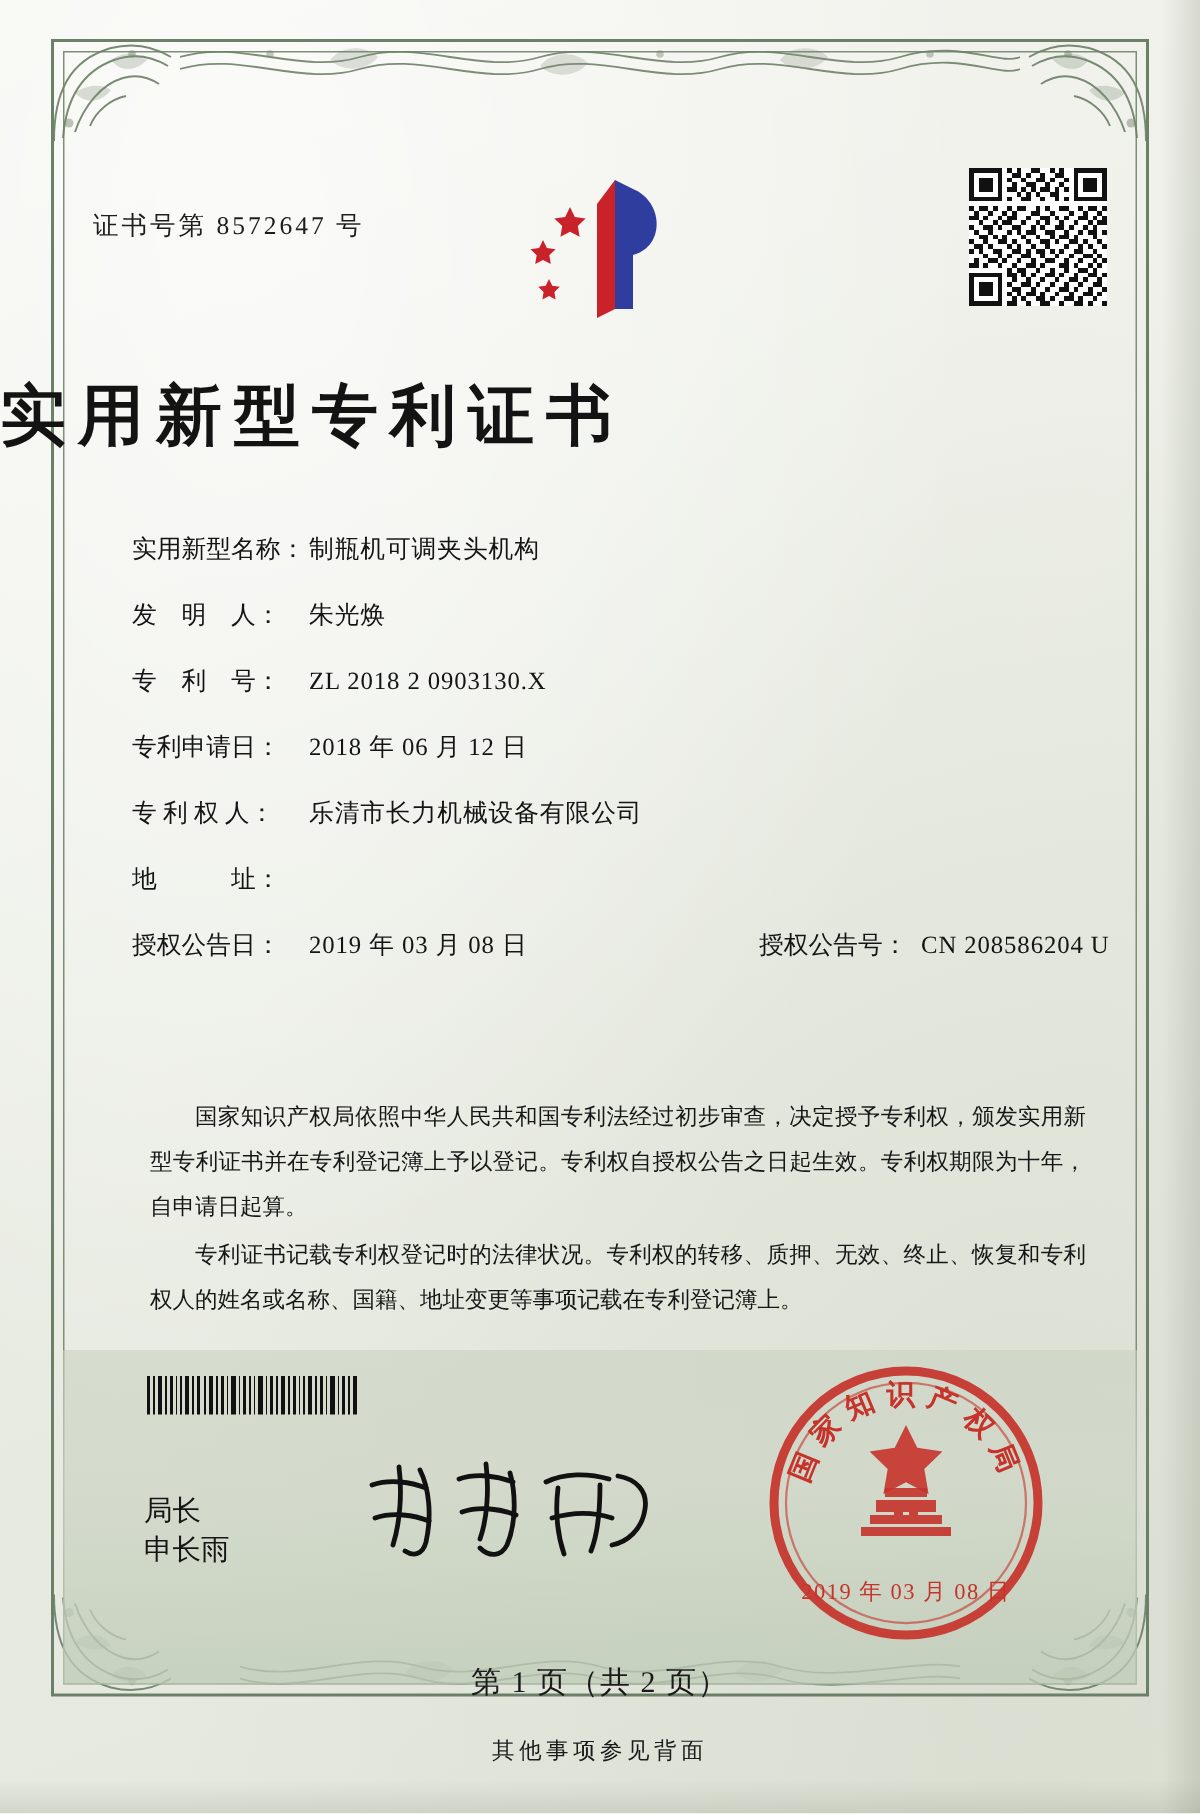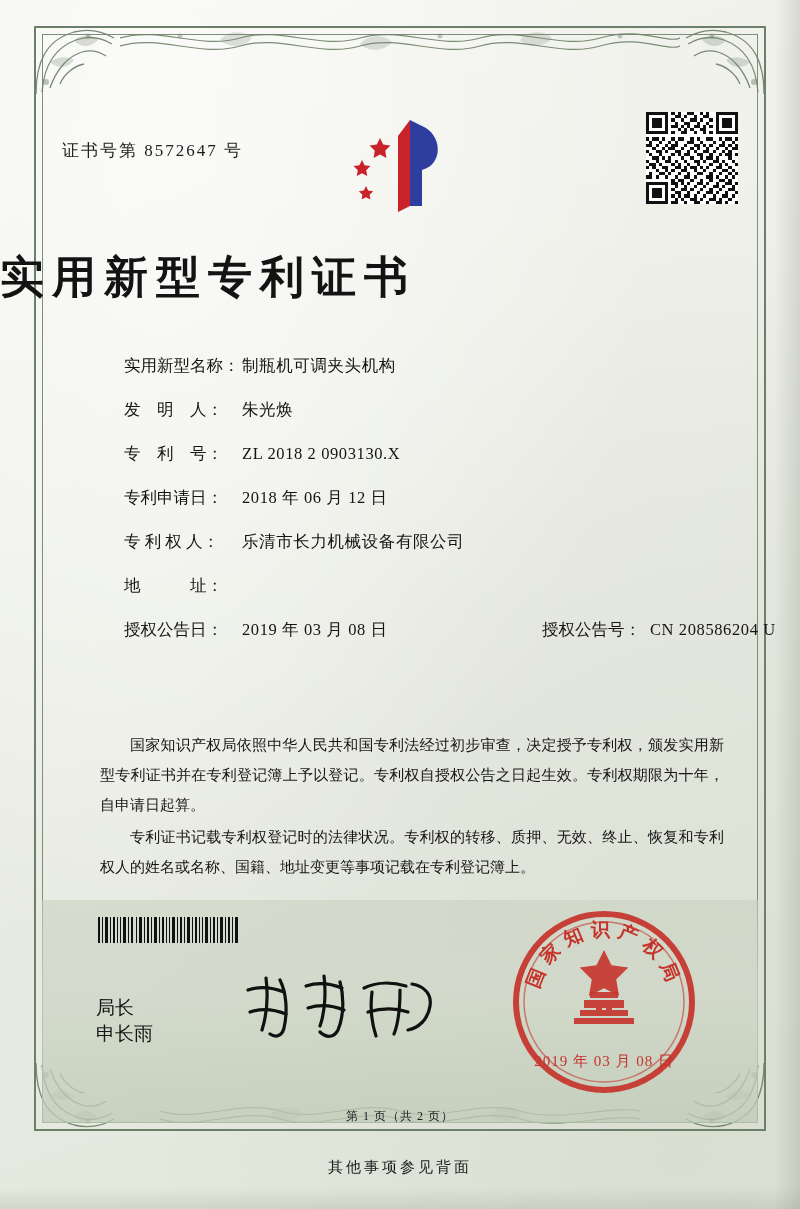--- a/index.html
+++ b/index.html
@@ -133,21 +133,20 @@
     align-items: baseline;
     margin-bottom: 22px;
     font-size: 16.5px;
     color: #141414;
   }
   .flabel {
     width: 118px;
     flex: 0 0 118px;
     letter-spacing: 0px;
     white-space: pre;
-    margin-left: 36px;
   }
   .fvalue {
     letter-spacing: 0.6px;
   }
   .frow.double .fvalue { flex: 0 0 auto; width: 300px; }
   .frow .flabel2 {
     width: 108px;
     flex: 0 0 108px;
   }
 
@@ -221,21 +220,21 @@
     letter-spacing: 1px;
     font-family: "Liberation Serif", serif;
   }
 
   
   .page-no {
     position: absolute;
     left: 0; right: 0;
     top: 1108px;
     text-align: center;
-    font-size: 12px;
+    font-size: 20px;
     color: #1a1a1a;
     letter-spacing: 1px;
     font-family: Liberation Serif, serif;
   }
   .footnote {
     position: absolute;
     left: 0; right: 0;
     top: 1158px;
     text-align: center;
     font-size: 15px;

